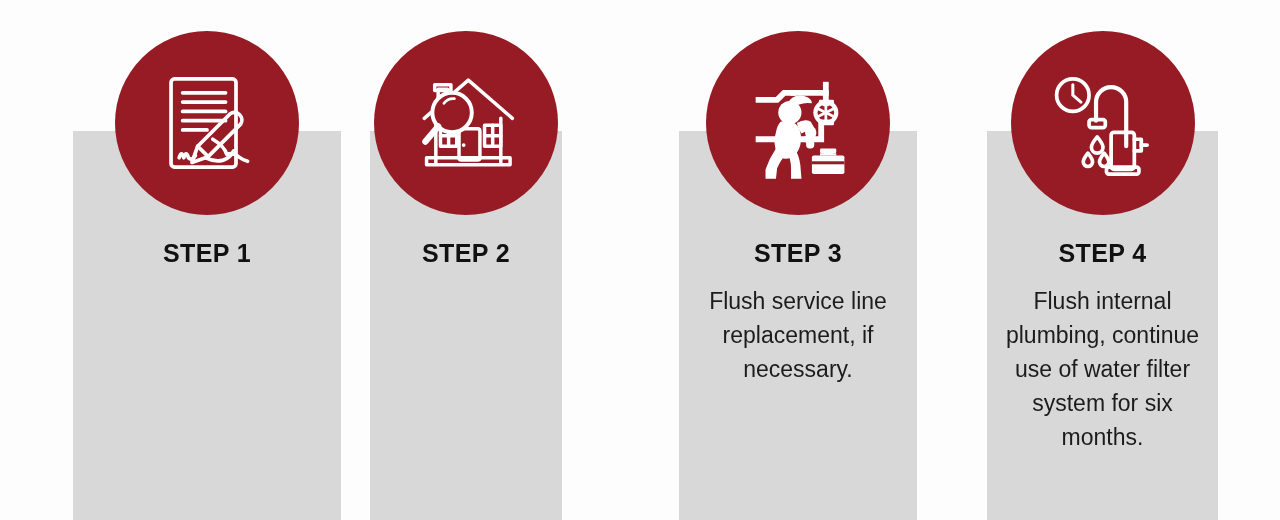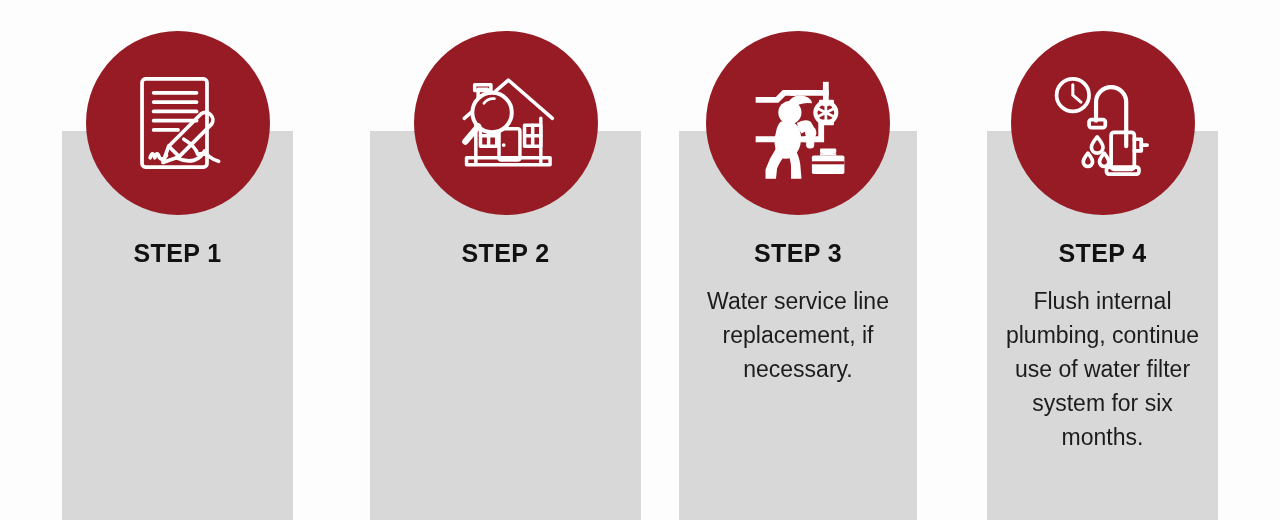--- a/index.html
+++ b/index.html
@@ -80,22 +80,22 @@
 
   .step-body {
     font-size: 23px;
     font-weight: normal;
     color: #1c1c1c;
     line-height: 34px;
     margin: 0;
   }
 
   
-  #col-1 { left: 62px;  width: 231px; }
-  #col-2 { left: 370px; width: 271px; }
+  #col-1 { left: 73px;  width: 268px; }
+  #col-2 { left: 370px; width: 192px; }
   #col-3 { left: 679px; width: 238px; }
   #col-4 { left: 987px; width: 231px; }
 
   
   #col-3 .text-block { padding: 0 10px; }
   #col-4 .text-block { padding: 0 8px; }
 </style>
 </head>
 <body>
 
@@ -225,21 +225,21 @@
             <rect x="69" y="72" width="14" height="4" rx="1"></rect>
             <path d="M69 76 h3 v-2 h8 v2 h3 v2 h-14 z"></path>
           </g>
           <rect x="62" y="83" width="28" height="2.6" fill="#961b24"></rect>
         </svg>
       </span>
     </div>
 
     <div class="text-block">
       <div class="step-heading">STEP 3</div>
-      <div class="step-body">Water service line replacement, if necessary.</div>
+      <div class="step-body">Flush service line replacement, if necessary.</div>
     </div>
   </div>
 
   <div class="step-column" id="col-4">
     <div class="panel"></div>
 
     <div class="badge">
       <span>
         <svg viewBox="0 0 100 100" fill="none" stroke="#ffffff" stroke-width="3.2" stroke-linecap="round" stroke-linejoin="round">
 

